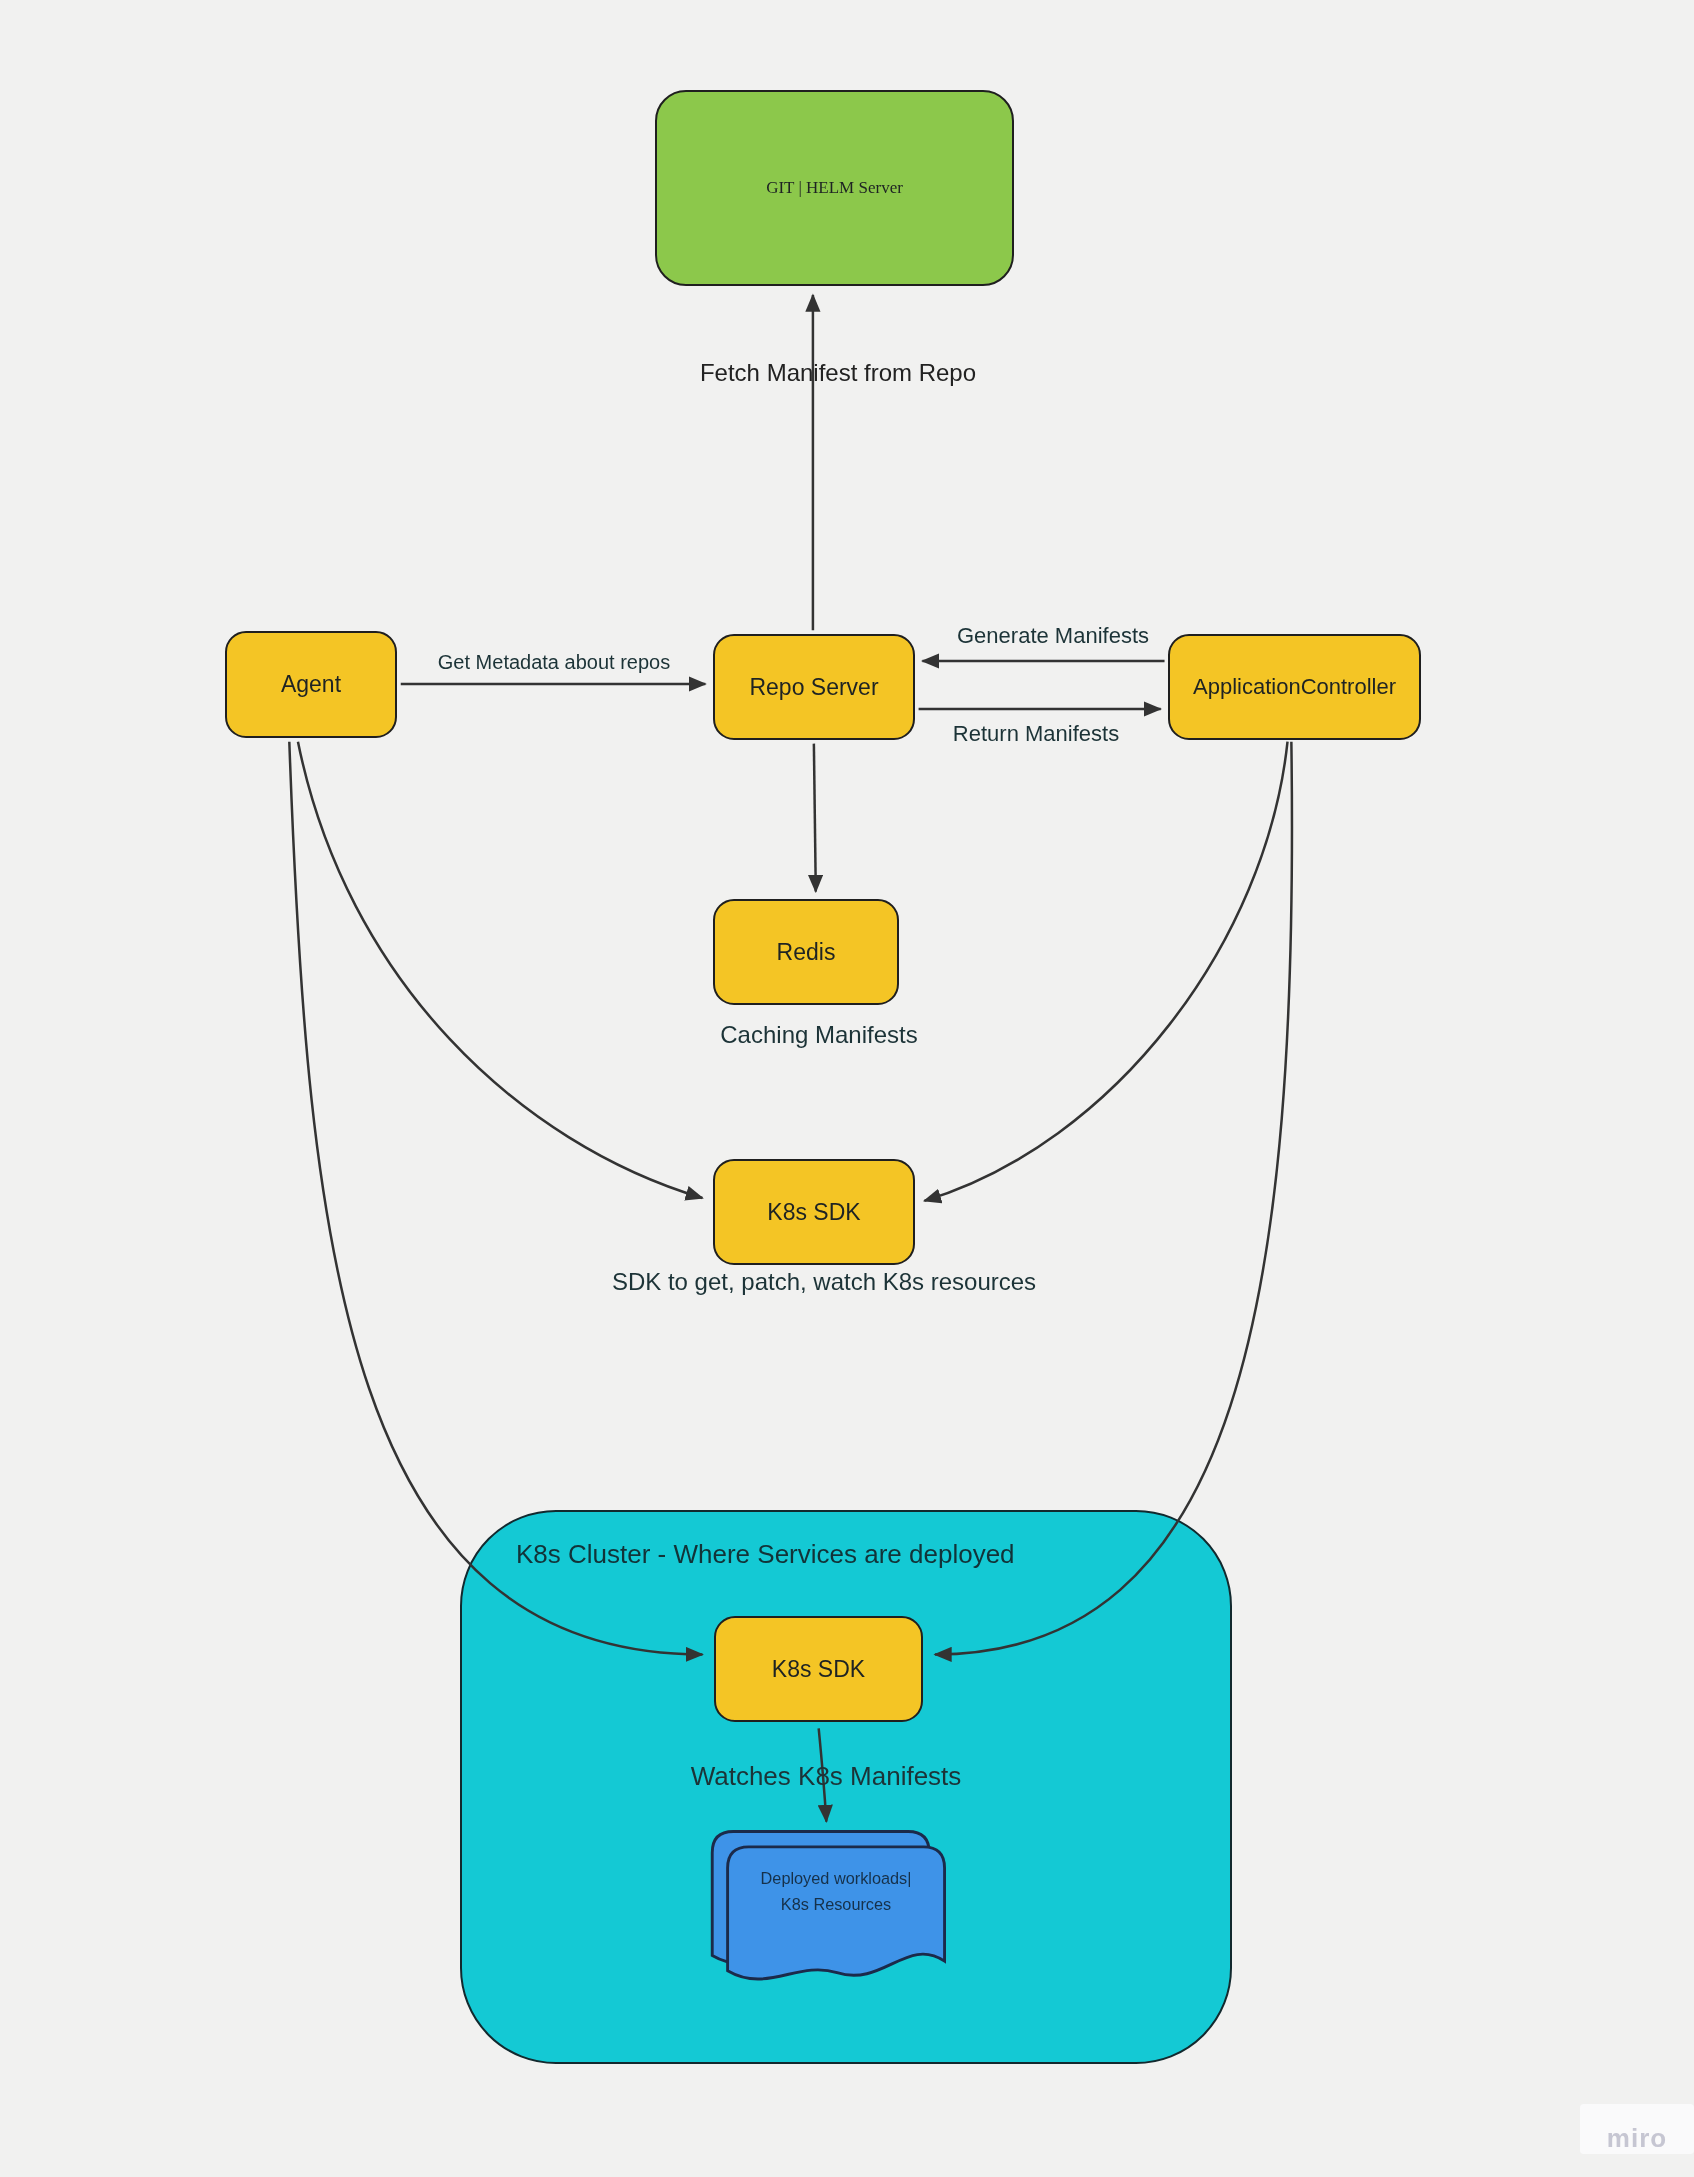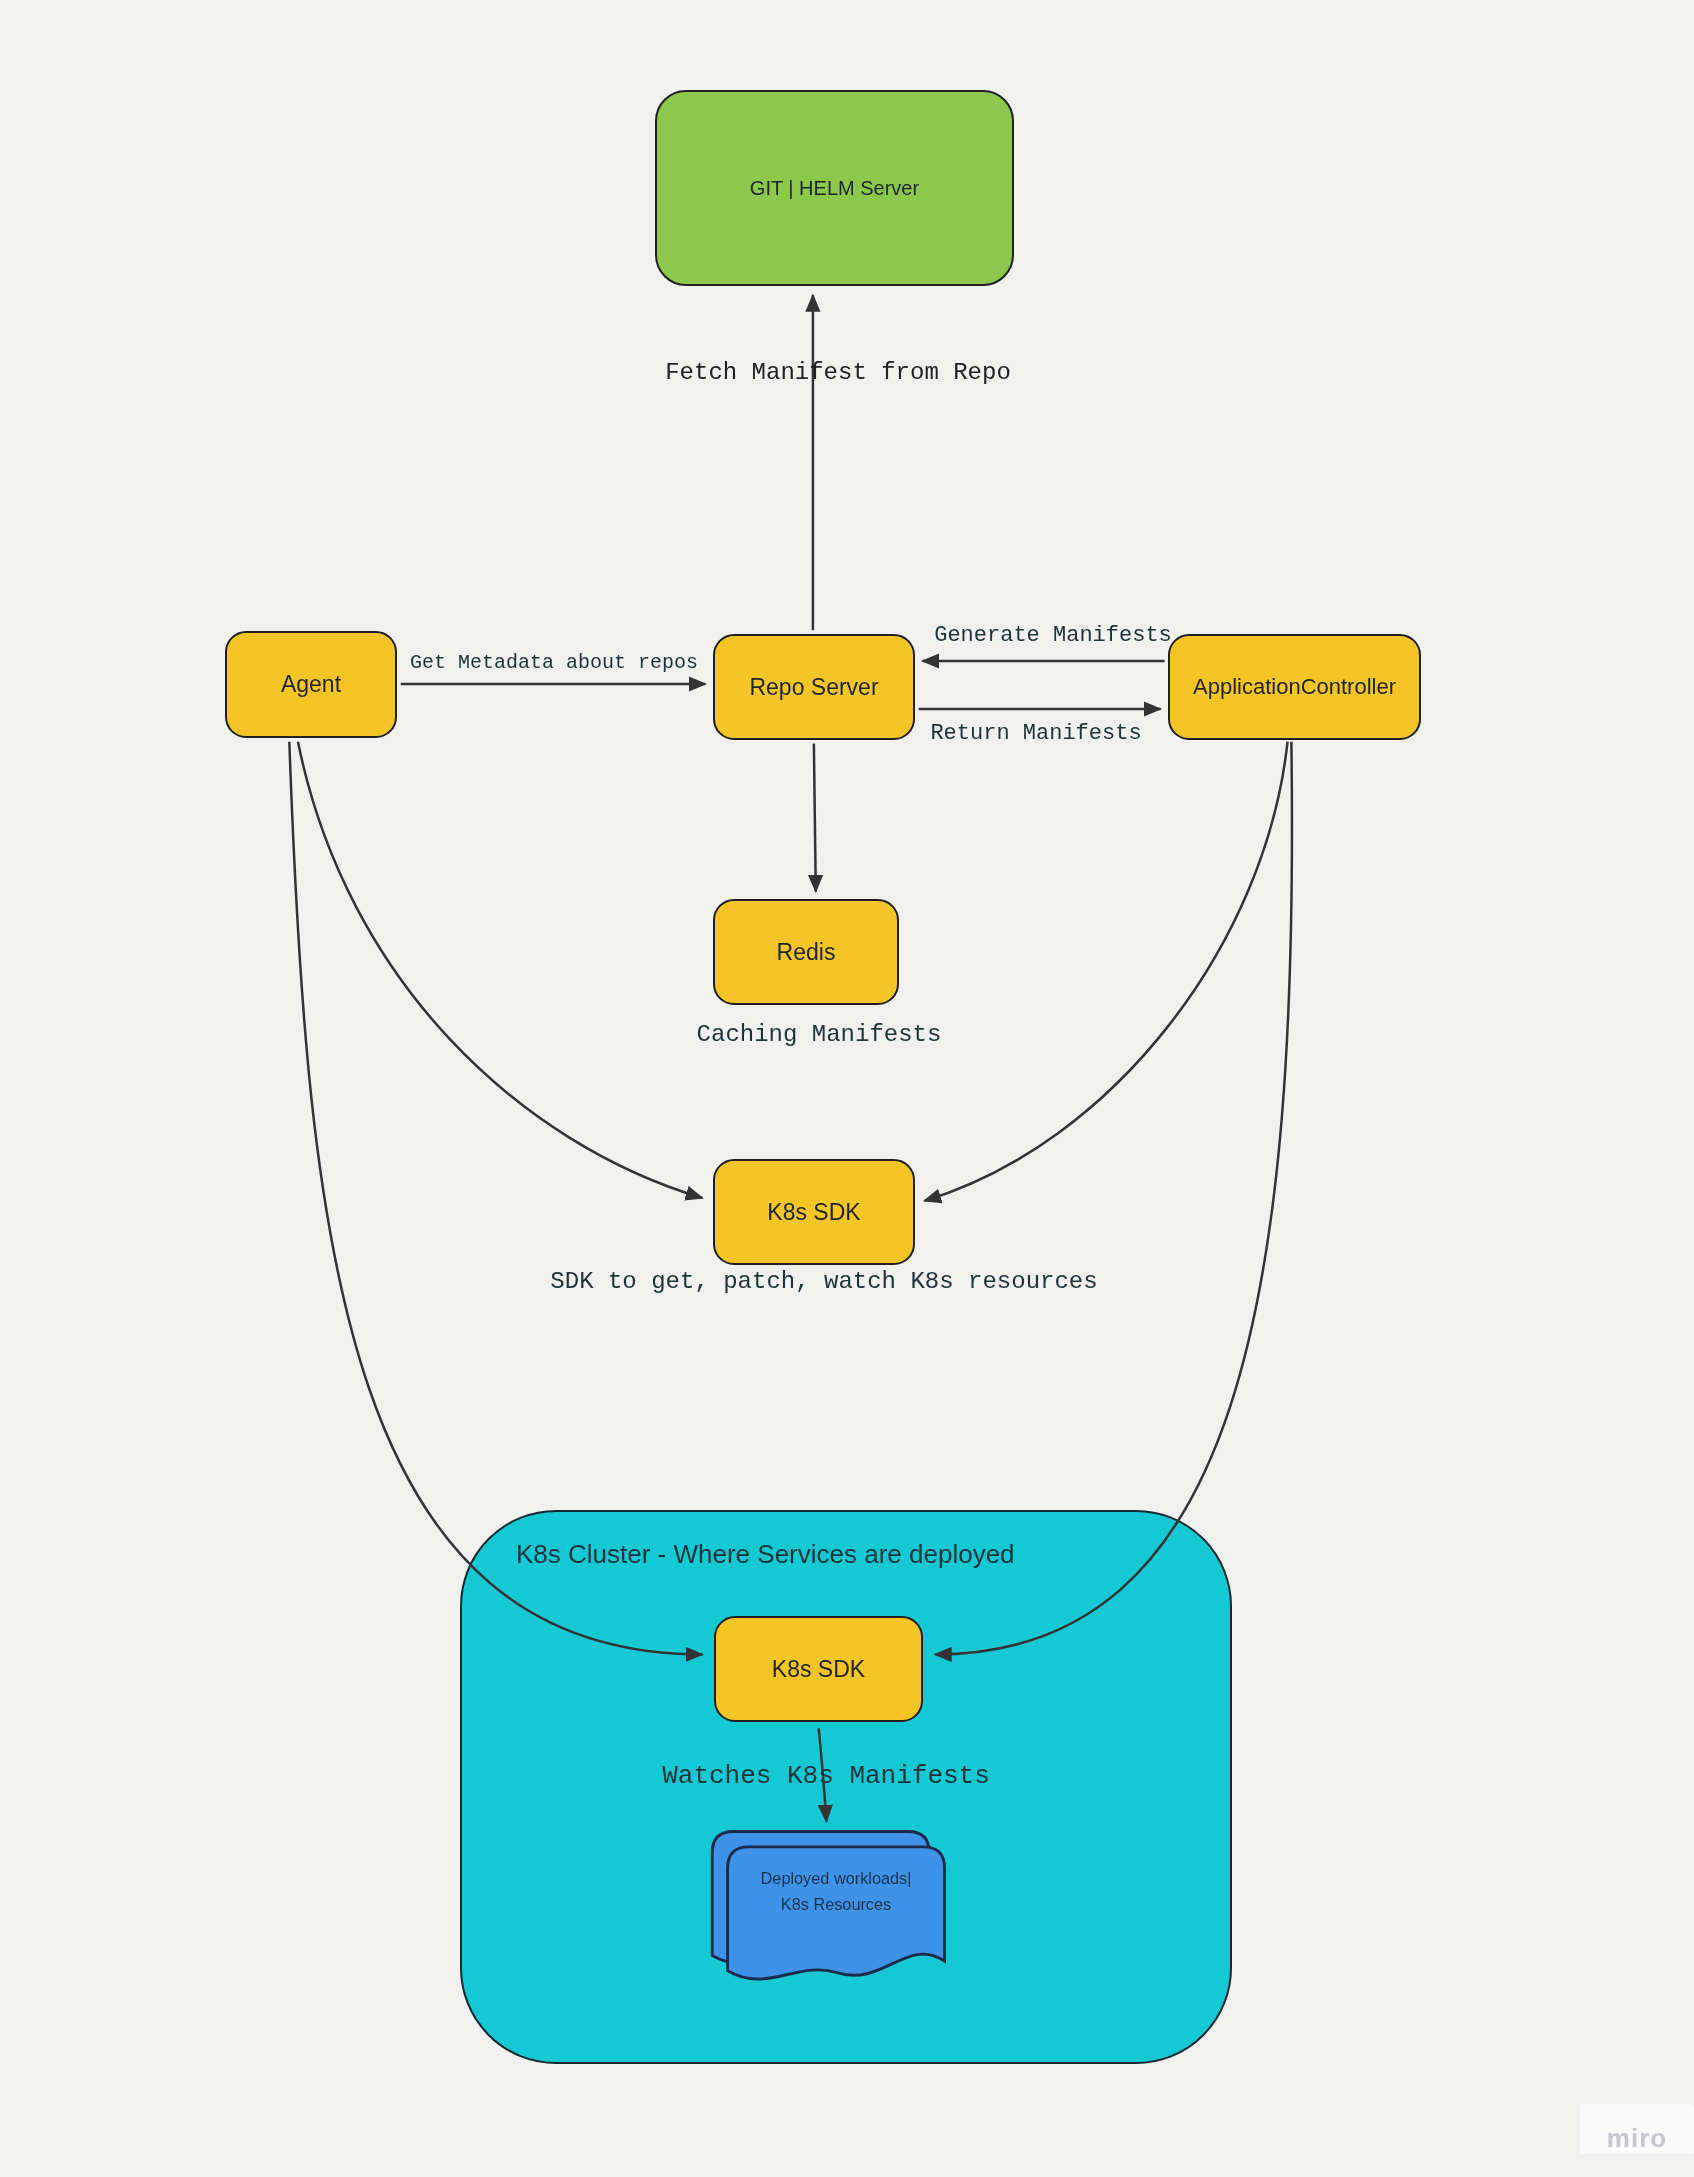--- a/index.html
+++ b/index.html
@@ -17,24 +17,24 @@
   .cluster-deploy{left:460px;top:1510px;width:772px;height:554px;border-radius:96px;}
   .cluster-title{
     position:absolute;font-size:27px;color:#123338;white-space:nowrap;
   }
   .node{
     position:absolute;background:#f4c525;border:2.9px solid #1f1f1f;
     border-radius:21px;box-sizing:border-box;
     display:flex;align-items:center;justify-content:center;
     font-size:23px;color:#1e2323;white-space:nowrap;
   }
-  .node-green{background:#8cc84b;border-radius:31px;font-size:20px;}
+  .node-green{background:#8cc84b;border-radius:31px;font-size:17px;font-family:Liberation Serif, serif;}
   .edge-label{
     position:absolute;transform:translateX(-50%);
-    white-space:nowrap;color:#1c3337;font-family:Liberation Mono, monospace;
+    white-space:nowrap;color:#1c3337;
   }
   .connector-layer{position:absolute;left:0;top:0;pointer-events:none;}
   .connector-layer path.connector{pointer-events:stroke;}
   .doc-layer{position:absolute;left:694px;top:1816px;}
   .doc-text{
     position:absolute;left:836px;top:1865px;transform:translateX(-50%);
     text-align:center;font-size:16.3px;line-height:26px;color:#16314a;
     white-space:nowrap;
   }
   .miro-badge{

